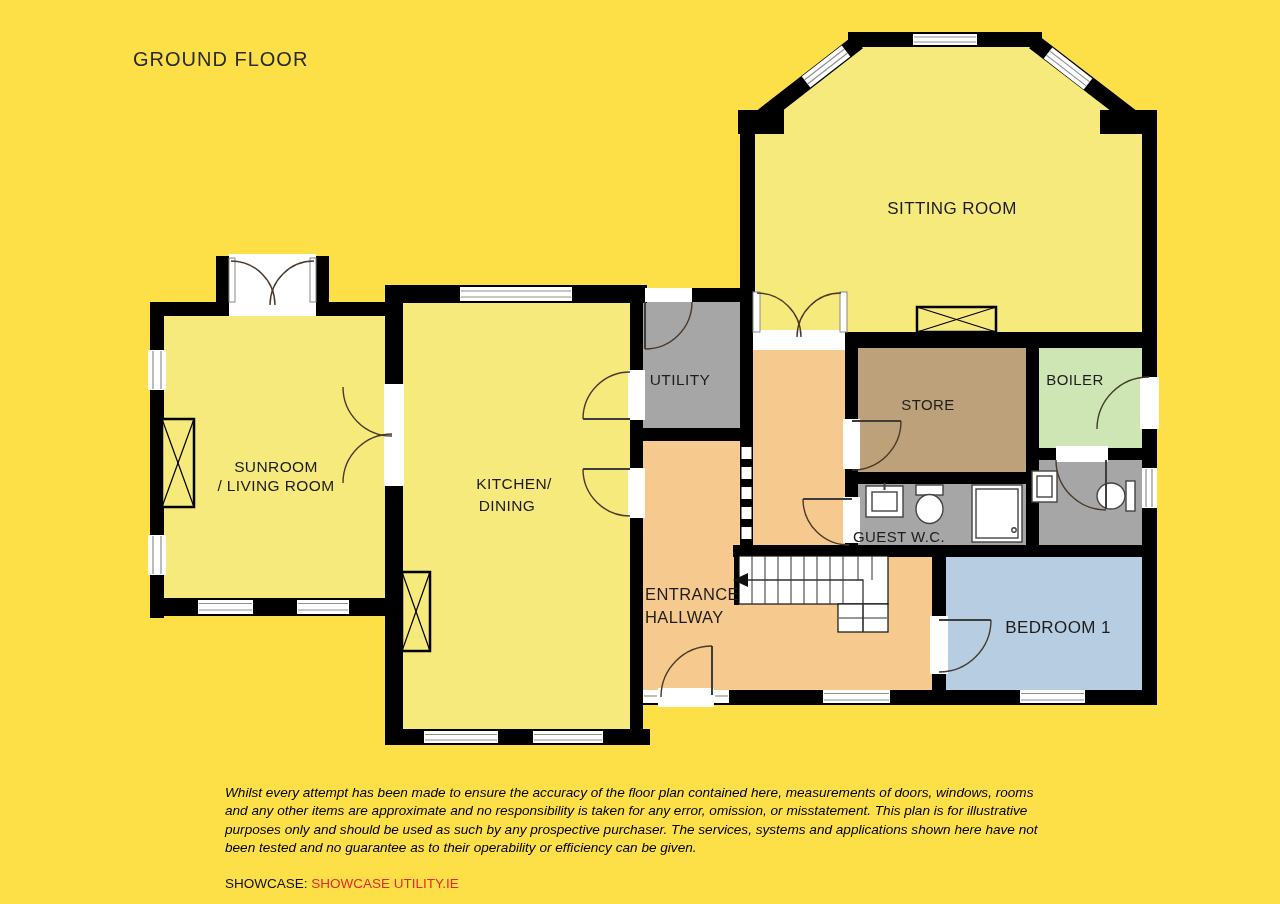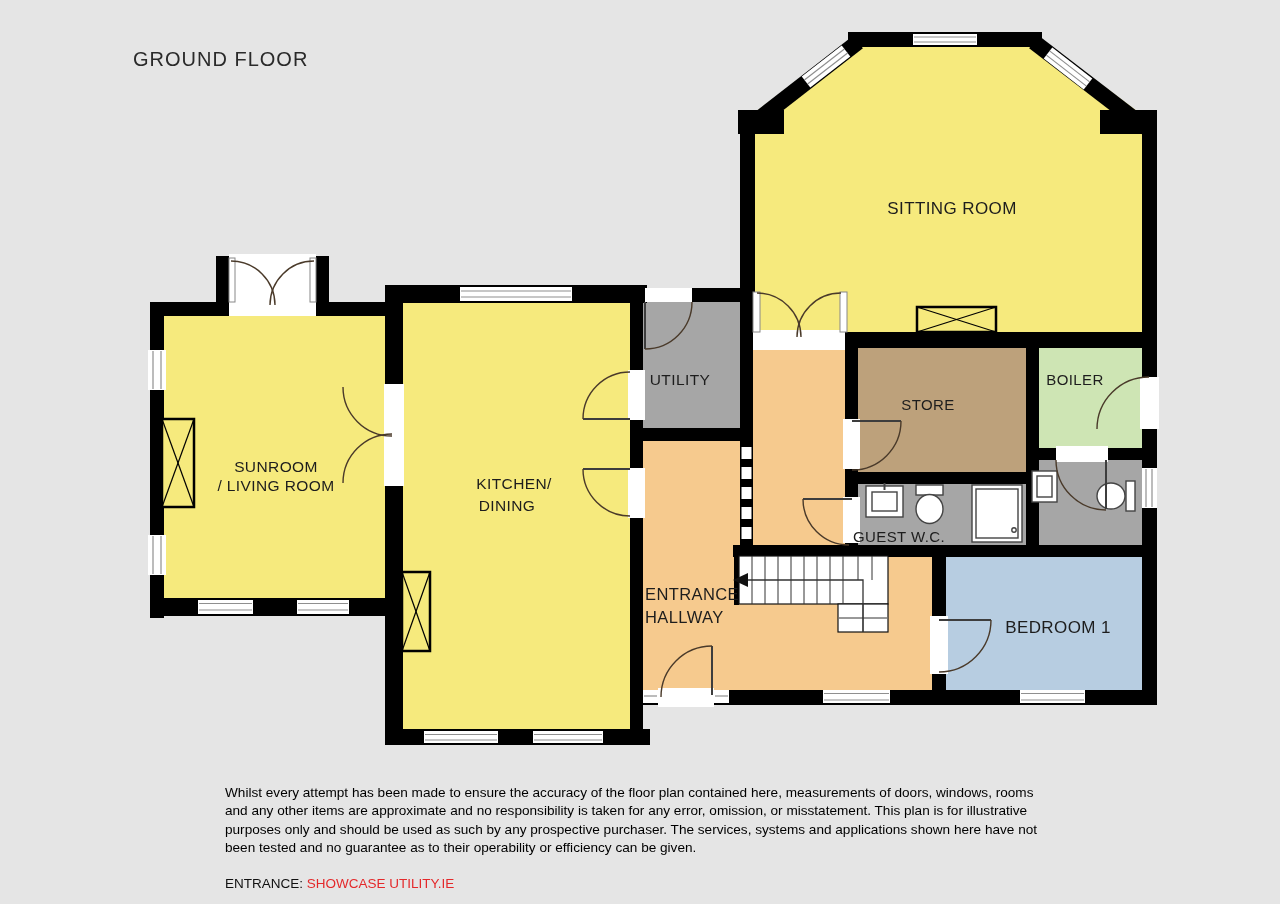--- a/index.html
+++ b/index.html
@@ -1,23 +1,23 @@
 <!DOCTYPE html>
 <html><head>
 <meta charset="utf-8">
 <style>
   html,body{margin:0;padding:0;background:#fff;}
-  #stage{position:relative;width:1280px;height:904px;background:#e5e5e5;overflow:hidden;
+  #stage{position:relative;width:1280px;height:904px;background:#fde047;overflow:hidden;
          font-family:"Liberation Sans",sans-serif;}
   #plan-title{position:absolute;left:133px;top:48px;font-size:20px;letter-spacing:1px;
               color:#2a2a2a;font-weight:500;}
   #plan-svg{position:absolute;left:0;top:0;}
   svg text{font-family:"Liberation Sans",sans-serif;font-weight:500;fill:#1d1d1d;letter-spacing:.4px;}
   #disclaimer{position:absolute;left:225px;top:784px;width:826px;font-size:13.6px;
-              line-height:18.4px;color:#000;}
+              line-height:18.4px;color:#000;font-style:italic;}
   #copyright{position:absolute;left:225px;top:876px;font-size:13.5px;font-weight:500;color:#111;}
   #copyright .brand{color:#e4292b;}
   .wall{fill:#000;}
   .winframe{stroke:#8f8f8f;stroke-width:1.2;}
   .arc{stroke:#4a3a2a;stroke-width:1.4;fill:none;}
   .leaf{stroke:#3d3d3d;stroke-width:2;}
   .fixt{fill:#fff;stroke:#444;stroke-width:1.4;}
 </style>
 </head>
 <body>
@@ -250,16 +250,16 @@
       <text x="899" y="542" font-size="15">GUEST W.C.</text>
       <text x="645" y="600" font-size="16.5" text-anchor="start">ENTRANCE</text>
       <text x="645" y="623" font-size="16.5" text-anchor="start">HALLWAY</text>
       <text x="1058" y="633" font-size="17">BEDROOM 1</text>
     </g>
   </svg>
 
   <div id="disclaimer">Whilst every attempt has been made to ensure the accuracy of the floor plan contained here, measurements of doors, windows, rooms and any other items are approximate and no responsibility is taken for any error, omission, or misstatement.  This plan is for illustrative purposes only and should be used as such by any prospective purchaser.  The services, systems and applications shown here have not been tested and no guarantee as to their operability or efficiency can be given.</div>
 
   <div id="copyright">
-    <span>ENTRANCE: </span><span class="brand">SHOWCASE UTILITY.IE</span>
+    <span>SHOWCASE: </span><span class="brand">SHOWCASE UTILITY.IE</span>
   </div>
 
 </div>
 
 </body></html>

